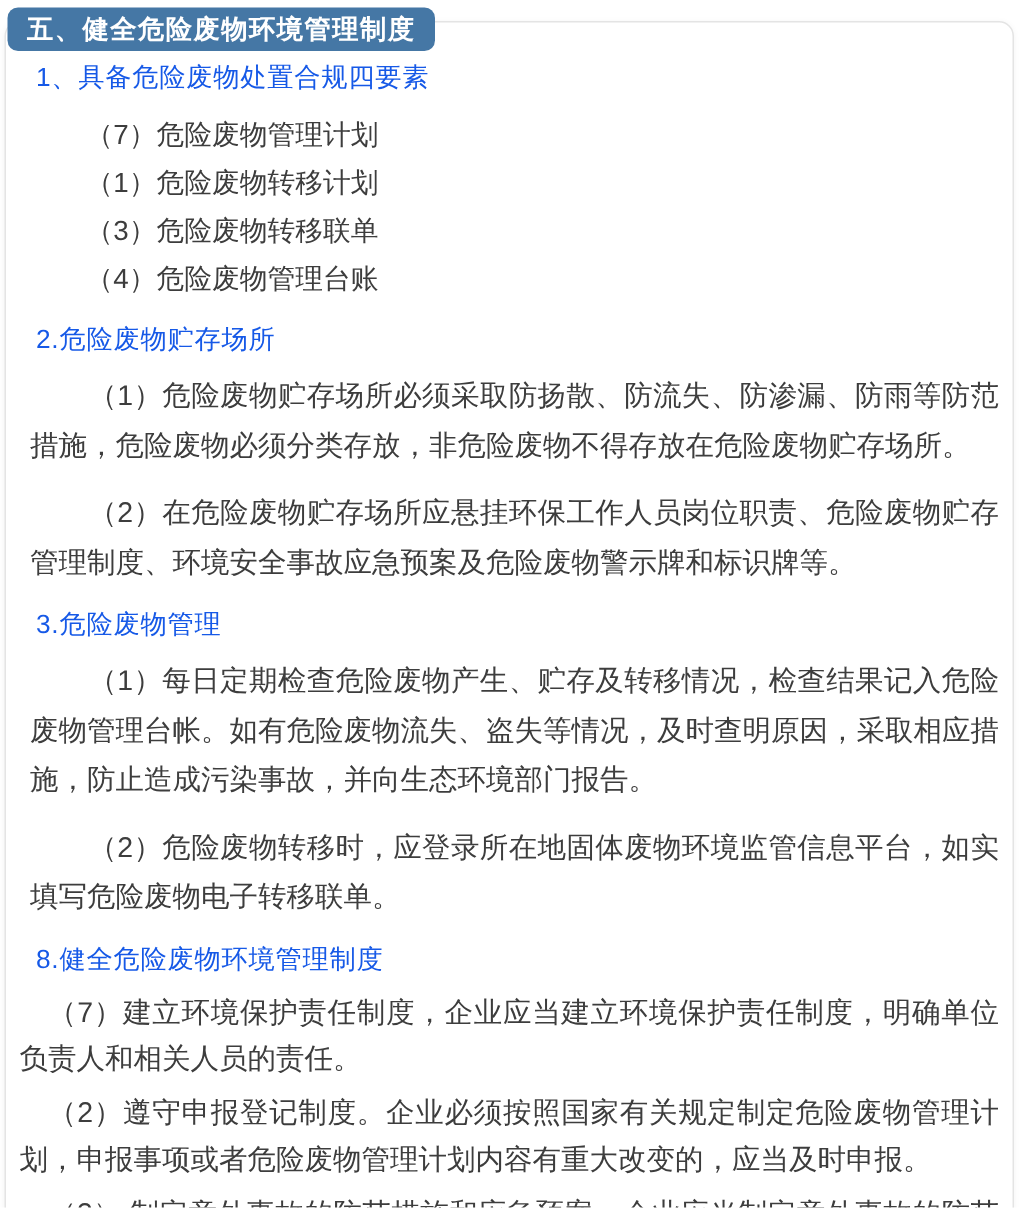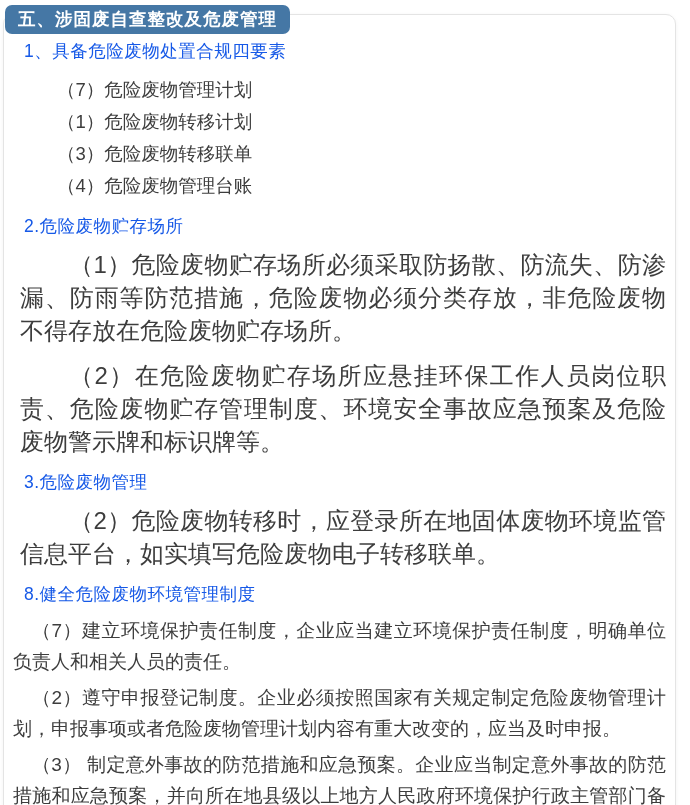--- a/index.html
+++ b/index.html
@@ -53,21 +53,21 @@
   .sec-h.first { margin-top: 0; }
   .list { margin: 13px 0 11px; }
   .item {
     color: #3d3d3d;
     font-size: 18.5px;
     line-height: 32px;
     margin: 0 0 0 37px;
   }
   .p-wide {
     color: #3d3d3d;
-    font-size: 24px;
+    font-size: 19px;
     line-height: 33px;
     margin: 10px 0 12px 0;
     text-indent: 2.05em;
     text-align: justify;
   }
   .p-narrow {
     color: #3d3d3d;
     font-size: 19px;
     line-height: 30.5px;
     margin: 6px 0 6px -7px;
@@ -86,22 +86,23 @@
     <div class="item">（1）危险废物转移计划</div>
     <div class="item">（3）危险废物转移联单</div>
     <div class="item">（4）危险废物管理台账</div>
   </div>
 
   <div class="sec-h">2.危险废物贮存场所</div>
   <p class="p-wide">（1）危险废物贮存场所必须采取防扬散、防流失、防渗漏、防雨等防范措施，危险废物必须分类存放，非危险废物不得存放在危险废物贮存场所。</p>
   <p class="p-wide">（2）在危险废物贮存场所应悬挂环保工作人员岗位职责、危险废物贮存管理制度、环境安全事故应急预案及危险废物警示牌和标识牌等。</p>
 
   <div class="sec-h">3.危险废物管理</div>
+  <p class="p-wide">（1）每日定期检查危险废物产生、贮存及转移情况，检查结果记入危险废物管理台帐。如有危险废物流失、盗失等情况，及时查明原因，采取相应措施，防止造成污染事故，并向生态环境部门报告。</p>
   <p class="p-wide">（2）危险废物转移时，应登录所在地固体废物环境监管信息平台，如实填写危险废物电子转移联单。</p>
 
   <div class="sec-h">8.健全危险废物环境管理制度</div>
   <p class="p-narrow">（7）建立环境保护责任制度，企业应当建立环境保护责任制度，明确单位负责人和相关人员的责任。</p>
   <p class="p-narrow">（2）遵守申报登记制度。企业必须按照国家有关规定制定危险废物管理计划，申报事项或者危险废物管理计划内容有重大改变的，应当及时申报。</p>
   <p class="p-narrow">（3） 制定意外事故的防范措施和应急预案。企业应当制定意外事故的防范措施和应急预案，并向所在地县级以上地方人民政府环境保护行政主管部门备案。</p>
 
 </div>
 
-<div class="tab">五、涉固废自查整改及危废管理</div>
+<div class="tab">五、健全危险废物环境管理制度</div>
 
 </body></html>

